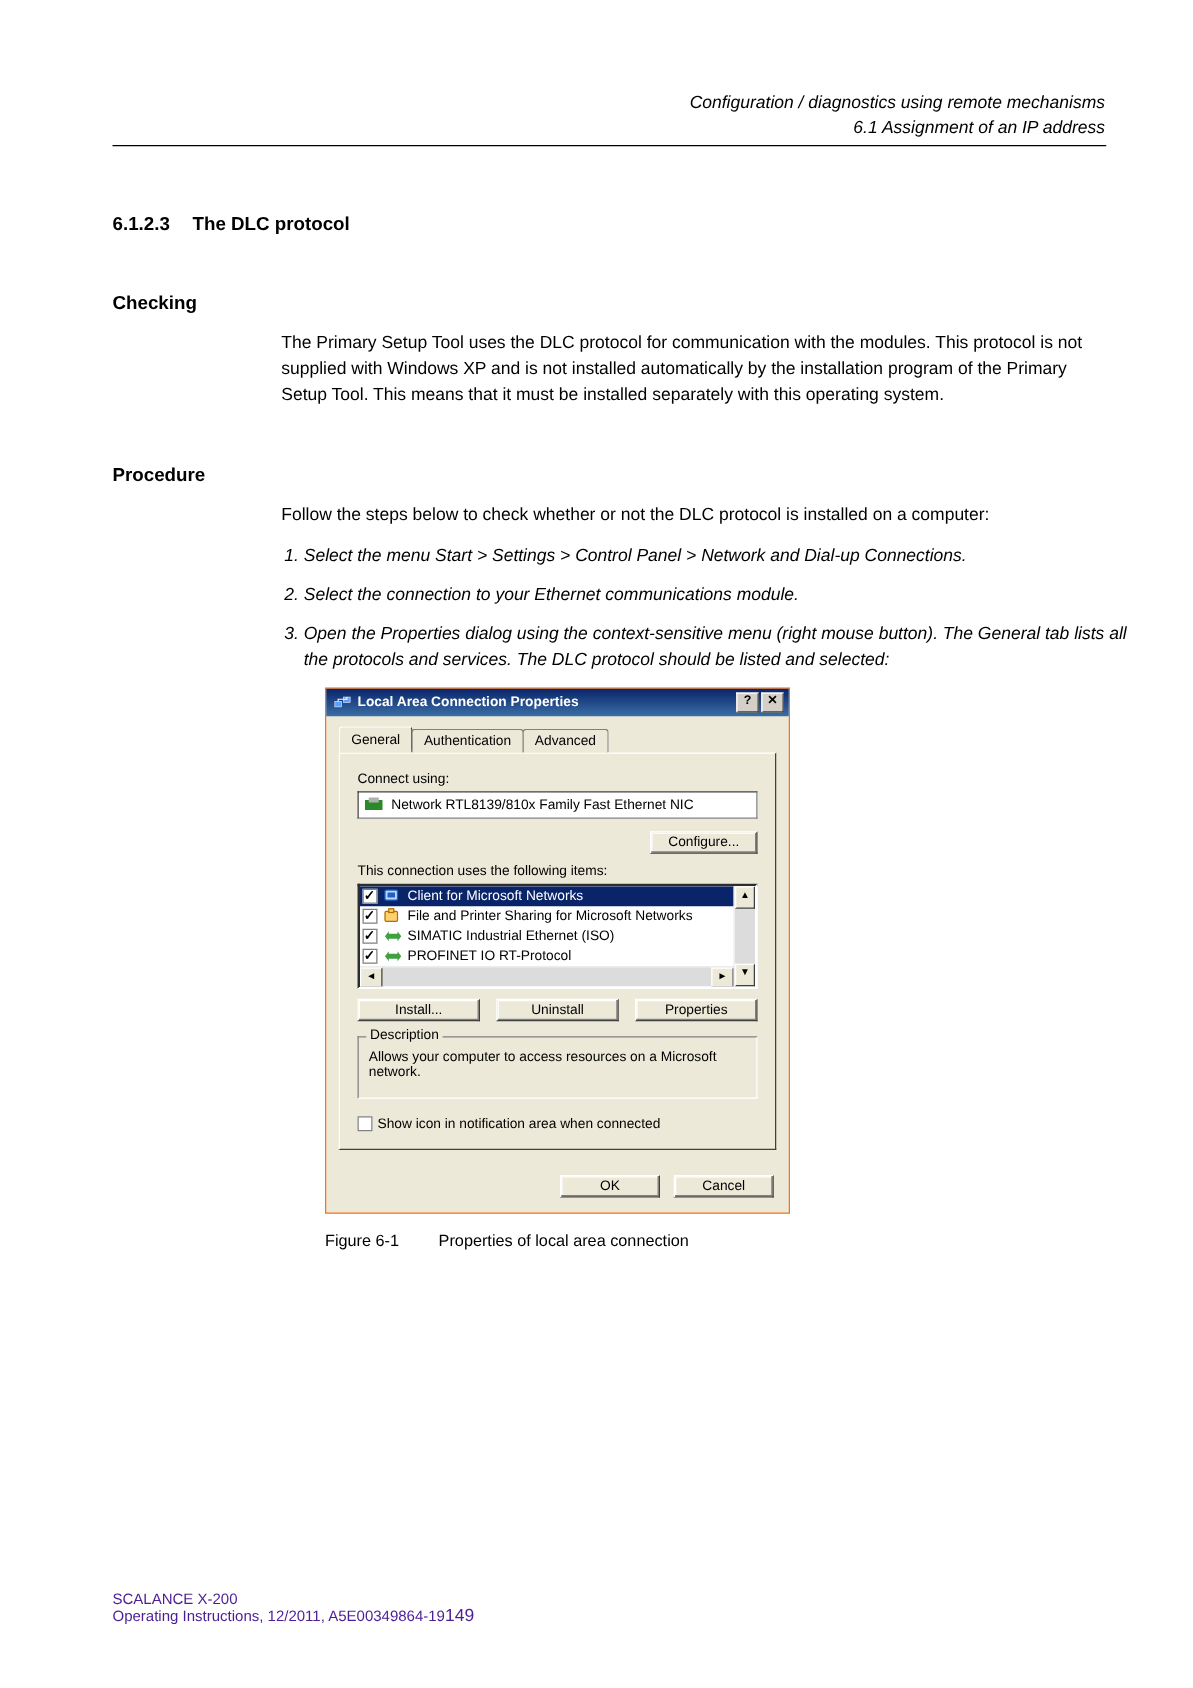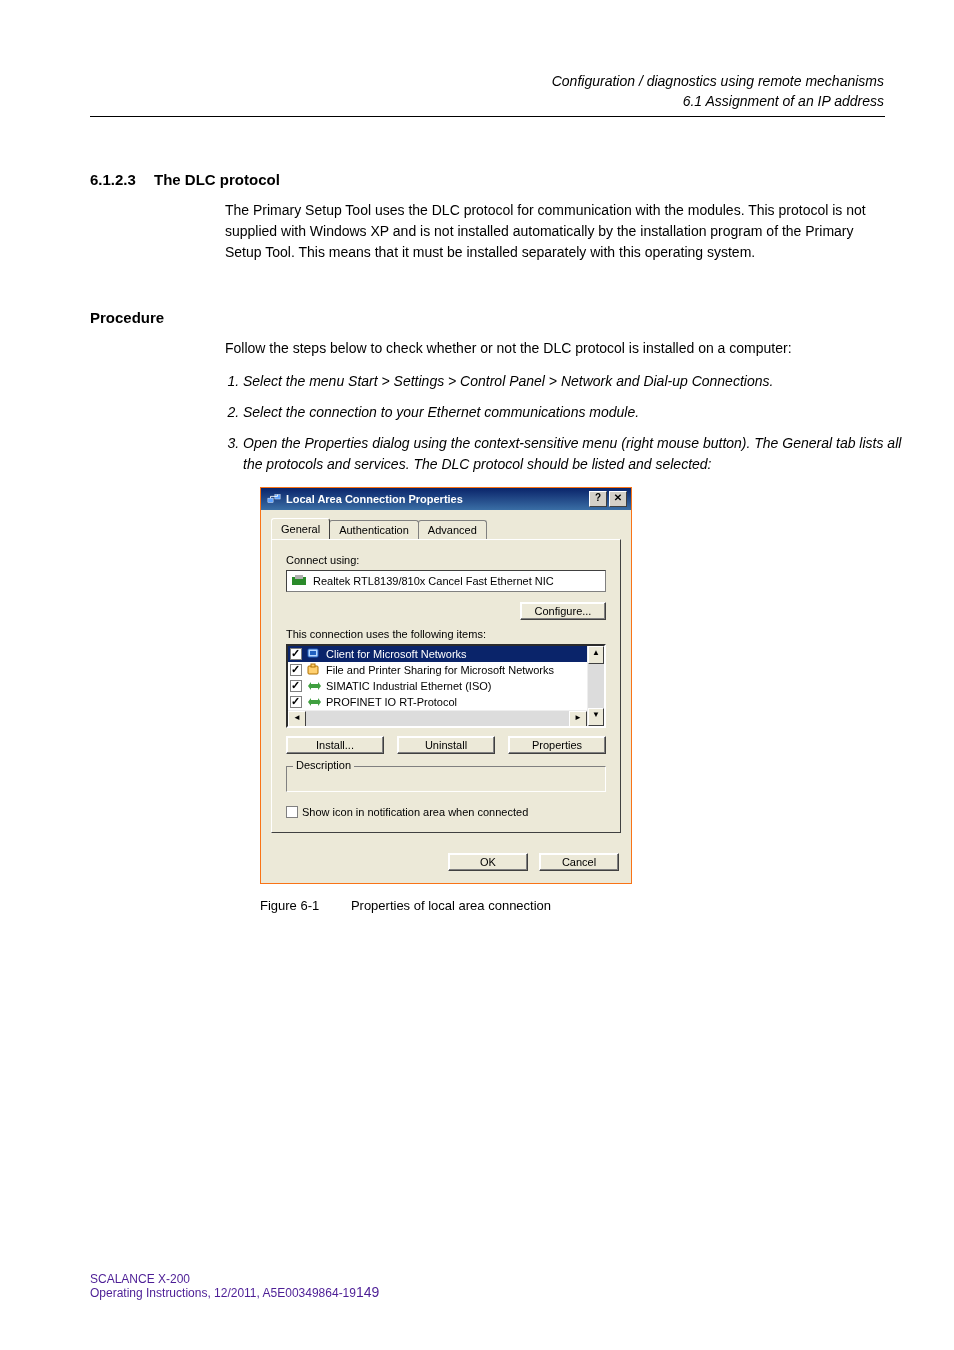--- a/index.html
+++ b/index.html
@@ -360,20 +360,21 @@
     <div>Configuration / diagnostics using remote mechanisms</div>
     <div class="sub">6.1 Assignment of an IP address</div>
   </div>
   <div class="hdr-rule"></div>
 
   <div class="secnum-row">
     <div class="secnum">6.1.2.3</div>
     <div class="sectitle">The DLC protocol</div>
   </div>
 
+  <div class="h3">Checking</div>
   <div class="body">The Primary Setup Tool uses the DLC protocol for communication with the modules. This protocol is not supplied with Windows XP and is not installed automatically by the installation program of the Primary Setup Tool. This means that it must be installed separately with this operating system.</div>
 
   <div class="h3">Procedure</div>
   <div class="body">Follow the steps below to check whether or not the DLC protocol is installed on a computer:</div>
   <ol class="steps">
     <li>Select the menu Start &gt; Settings &gt; Control Panel &gt; Network and Dial-up Connections.</li>
     <li>Select the connection to your Ethernet communications module.</li>
     <li>Open the Properties dialog using the context-sensitive menu (right mouse button). The General tab lists all the protocols and services. The DLC protocol should be listed and selected:</li>
   </ol>
 
@@ -399,21 +400,21 @@
         </div>
         <div class="tab-body">
           <div class="label">Connect using:</div>
           <div class="nic-box">
             <span class="nic-icon">
               <svg viewBox="0 0 16 14">
                   <rect x="1" y="3" width="14" height="8" fill="#2a8a2a"></rect>
                   <rect x="4" y="1" width="8" height="4" fill="#b0b0b0"></rect>
                 </svg>
             </span>
-            <span>Realtek RTL8139/810x Cancel Fast Ethernet NIC</span>
+            <span>Network RTL8139/810x Family Fast Ethernet NIC</span>
           </div>
           <div class="row-right">
             <span class="btn">Configure...</span>
           </div>
           <div class="label" style="margin-top:8px">This connection uses the following items:</div>
 
           <div class="listbox">
             <div class="list-inner">
               <div class="list-row selected">
                 <span class="chk checked"></span>
@@ -465,20 +466,21 @@
           </div>
 
           <div class="btn-row3">
             <span class="btn">Install...</span>
             <span class="btn">Uninstall</span>
             <span class="btn">Properties</span>
           </div>
 
           <div class="groupbox">
             <div class="legend">Description</div>
+            <div>Allows your computer to access resources on a Microsoft network.</div>
           </div>
 
           <div class="chkrow">
             <span class="chk"></span>
             <span>Show icon in notification area when connected</span>
           </div>
         </div>
       </div>
       <div class="dlg-btns">
         <span class="btn">OK</span>

